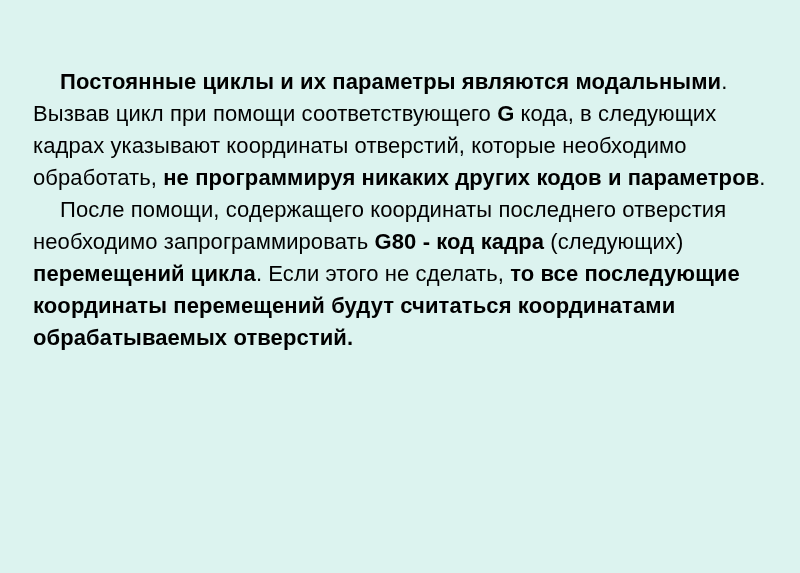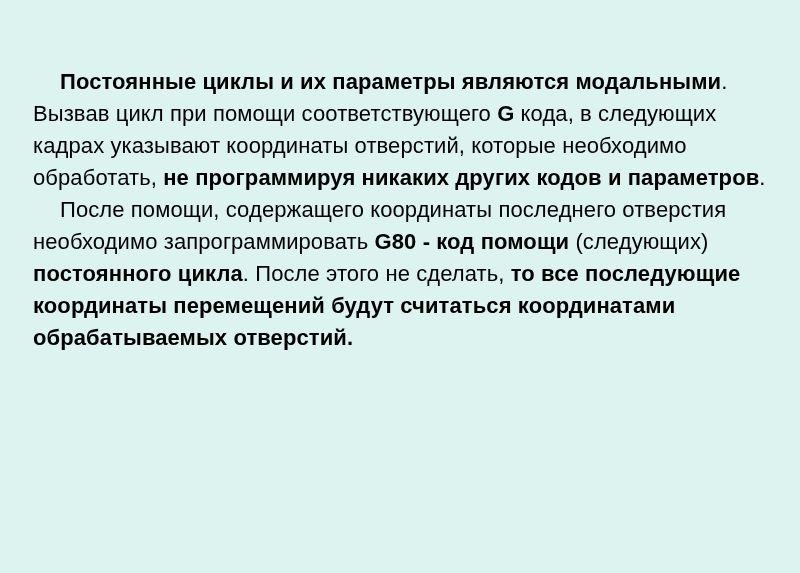--- a/index.html
+++ b/index.html
@@ -33,15 +33,15 @@
   .para .bold {
     font-weight: bold;
   }
 </style>
 </head>
 <body style="background: rgb(220, 243, 239);">
 
 <div class="slide">
   <div class="slide-text" style="color: rgb(0, 0, 0);">
       <p class="para"><span class="bold">Постоянные циклы и их параметры являются модальными</span><span>. Вызвав цикл при помощи соответствующего </span><span class="bold">G</span><span> кода, в следующих кадрах указывают координаты отверстий, которые необходимо обработать, </span><span class="bold">не программируя никаких других кодов и параметров</span><span>.</span></p>
-      <p class="para"><span>После помощи, содержащего координаты последнего отверстия необходимо запрограммировать </span><span class="bold">G80 - код помощи </span><span>(следующих) </span><span class="bold">постоянного цикла</span><span>. После этого не сделать, </span><span class="bold">то все последующие координаты перемещений будут считаться координатами обрабатываемых отверстий.</span></p>
+      <p class="para"><span>После помощи, содержащего координаты последнего отверстия необходимо запрограммировать </span><span class="bold">G80 - код кадра </span><span>(следующих) </span><span class="bold">перемещений цикла</span><span>. Если этого не сделать, </span><span class="bold">то все последующие координаты перемещений будут считаться координатами обрабатываемых отверстий.</span></p>
     </div>
 </div>
 
 </body></html>

